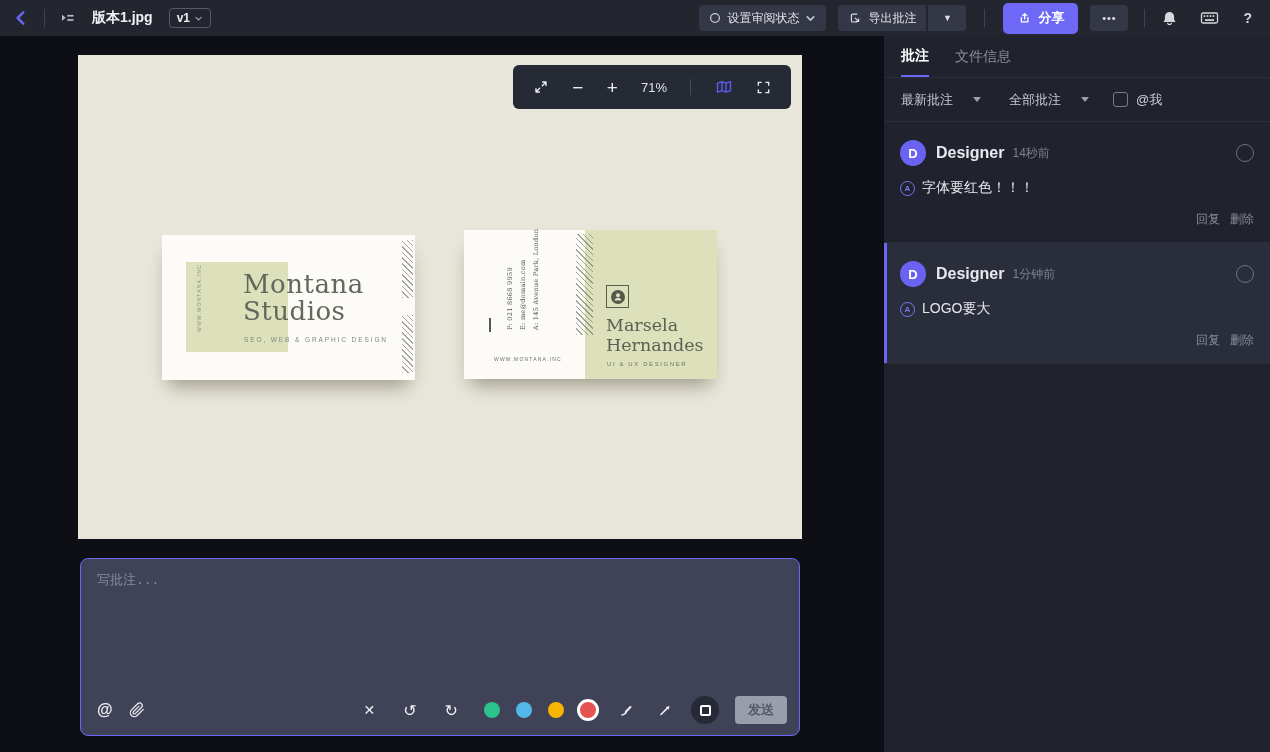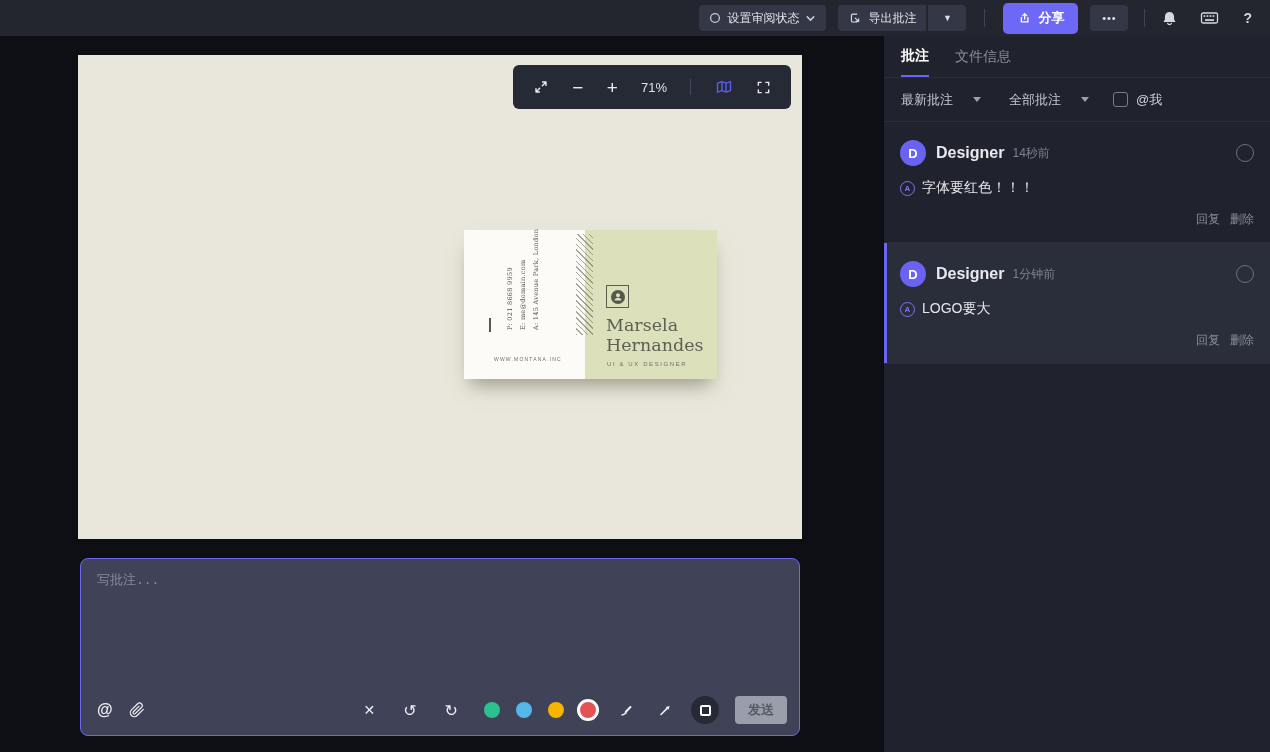--- a/index.html
+++ b/index.html
@@ -104,20 +104,42 @@
   .c-foot { margin-top:14px; display:flex; justify-content:flex-end; gap:10px; font-size:12px; color:#898d99; }
   .c-foot span { cursor:pointer; }
   svg { display:block; }
 </style>
 </head>
 <body>
 
 <div class="page">
 
   <div class="topbar">
+    <div class="tb-left">
+      <span class="icon-btn">
+        <svg width="18" height="18" viewBox="0 0 16 16">
+          <path d="M10 3 L5 8 L10 13" stroke="#6a65f3" stroke-width="2.2" fill="none" stroke-linecap="round" stroke-linejoin="round"></path>
+        </svg>
+      </span>
+      <span class="v-div"></span>
+      <span class="icon-btn">
+        <svg width="17" height="16" viewBox="0 0 16 16">
+          <path d="M2.5 4.8 L6.2 7.8 L2.5 10.8 Z" fill="#b9bcc4"></path>
+          <rect x="7.8" y="4.9" width="6.2" height="1.7" fill="#b9bcc4"></rect>
+          <rect x="7.8" y="9.1" width="6.2" height="1.7" fill="#b9bcc4"></rect>
+        </svg>
+      </span>
+      <span class="file-title">版本1.jpg</span>
+      <span class="ver-chip">
+        <span>v1</span>
+        <svg width="9" height="9" viewBox="0 0 12 12">
+          <path d="M2.5 4.5 L6 8 L9.5 4.5" stroke="#9da0ab" stroke-width="1.6" fill="none" stroke-linecap="round"></path>
+        </svg>
+      </span>
+    </div>
 
     <div class="tb-right">
       <span class="gray-btn">
         <svg width="12" height="12" viewBox="0 0 12 12">
           <circle cx="6" cy="6" r="4.4" stroke="#c8cad1" stroke-width="1.3" fill="none"></circle>
         </svg>
         <span>设置审阅状态</span>
         <svg width="11" height="11" viewBox="0 0 12 12">
           <path d="M2.5 4.2 L6 7.8 L9.5 4.2" stroke="#c8cad1" stroke-width="1.7" fill="none" stroke-linecap="round"></path>
         </svg>
@@ -171,20 +193,31 @@
       </span>
 
       <span class="help" style="margin-left:8px;">
         <span>?</span>
       </span>
     </div>
   </div>
 
   <div class="viewport">
 
+    <div class="card card-left">
+      <div class="hatch" style="right:2px; top:5px; width:11px; height:58px;"></div>
+      <div class="hatch" style="right:2px; top:80px; width:11px; height:58px;"></div>
+      <div class="green-rect"></div>
+      <div class="vtext vurl-left">WWW.MONTANA.INC</div>
+      <div class="serif-title">
+        <div>Montana</div>
+        <div>Studios</div>
+      </div>
+      <div class="card-sub">SEO, WEB &amp; GRAPHIC DESIGN</div>
+    </div>
 
     <div class="card card-right">
       <div class="green-part"></div>
       <div class="hatch" style="left:112px; top:4px; width:17px; height:101px;"></div>
       <div class="tick"></div>
       <div class="vtext contact" style="left:42px; top:100px;">P: 021 8668 9959</div>
       <div class="vtext contact" style="left:55px; top:100px;">E: me@domain.com</div>
       <div class="vtext contact" style="left:68px; top:100px;">A: 145 Avenue Park, London</div>
       <div class="url-bottom">WWW.MONTANA.INC</div>
       <div class="avatar-frame">

